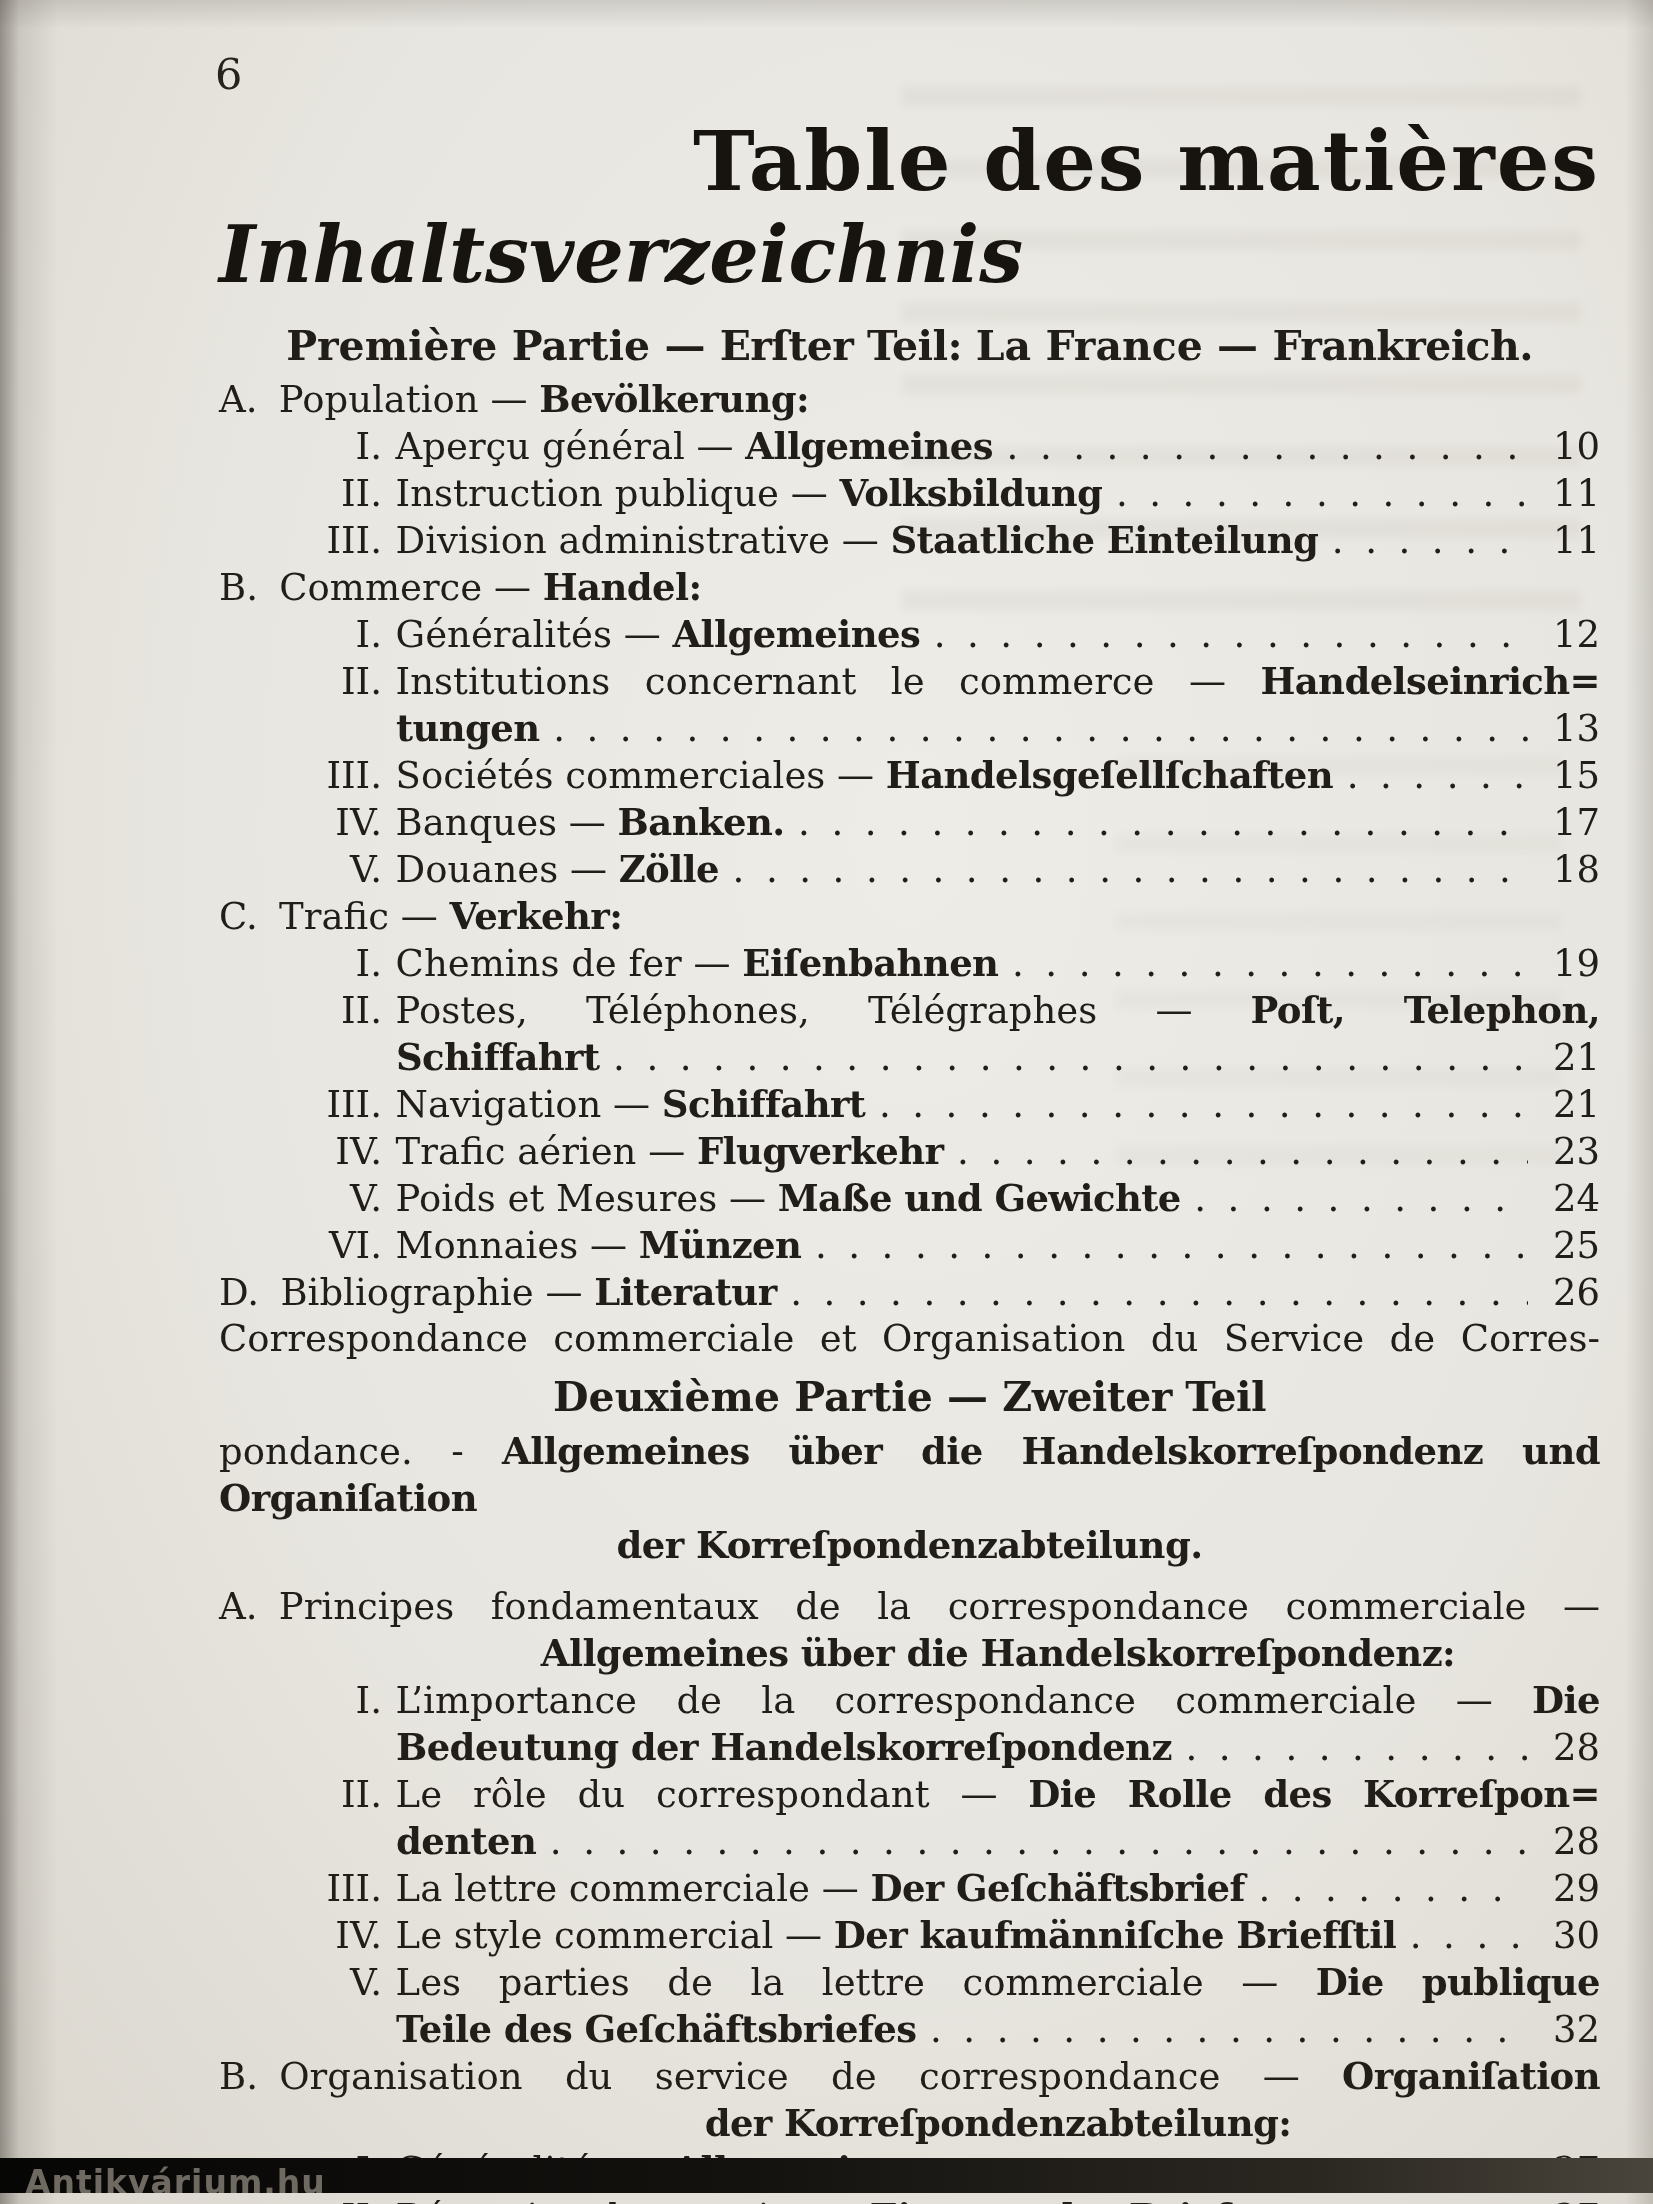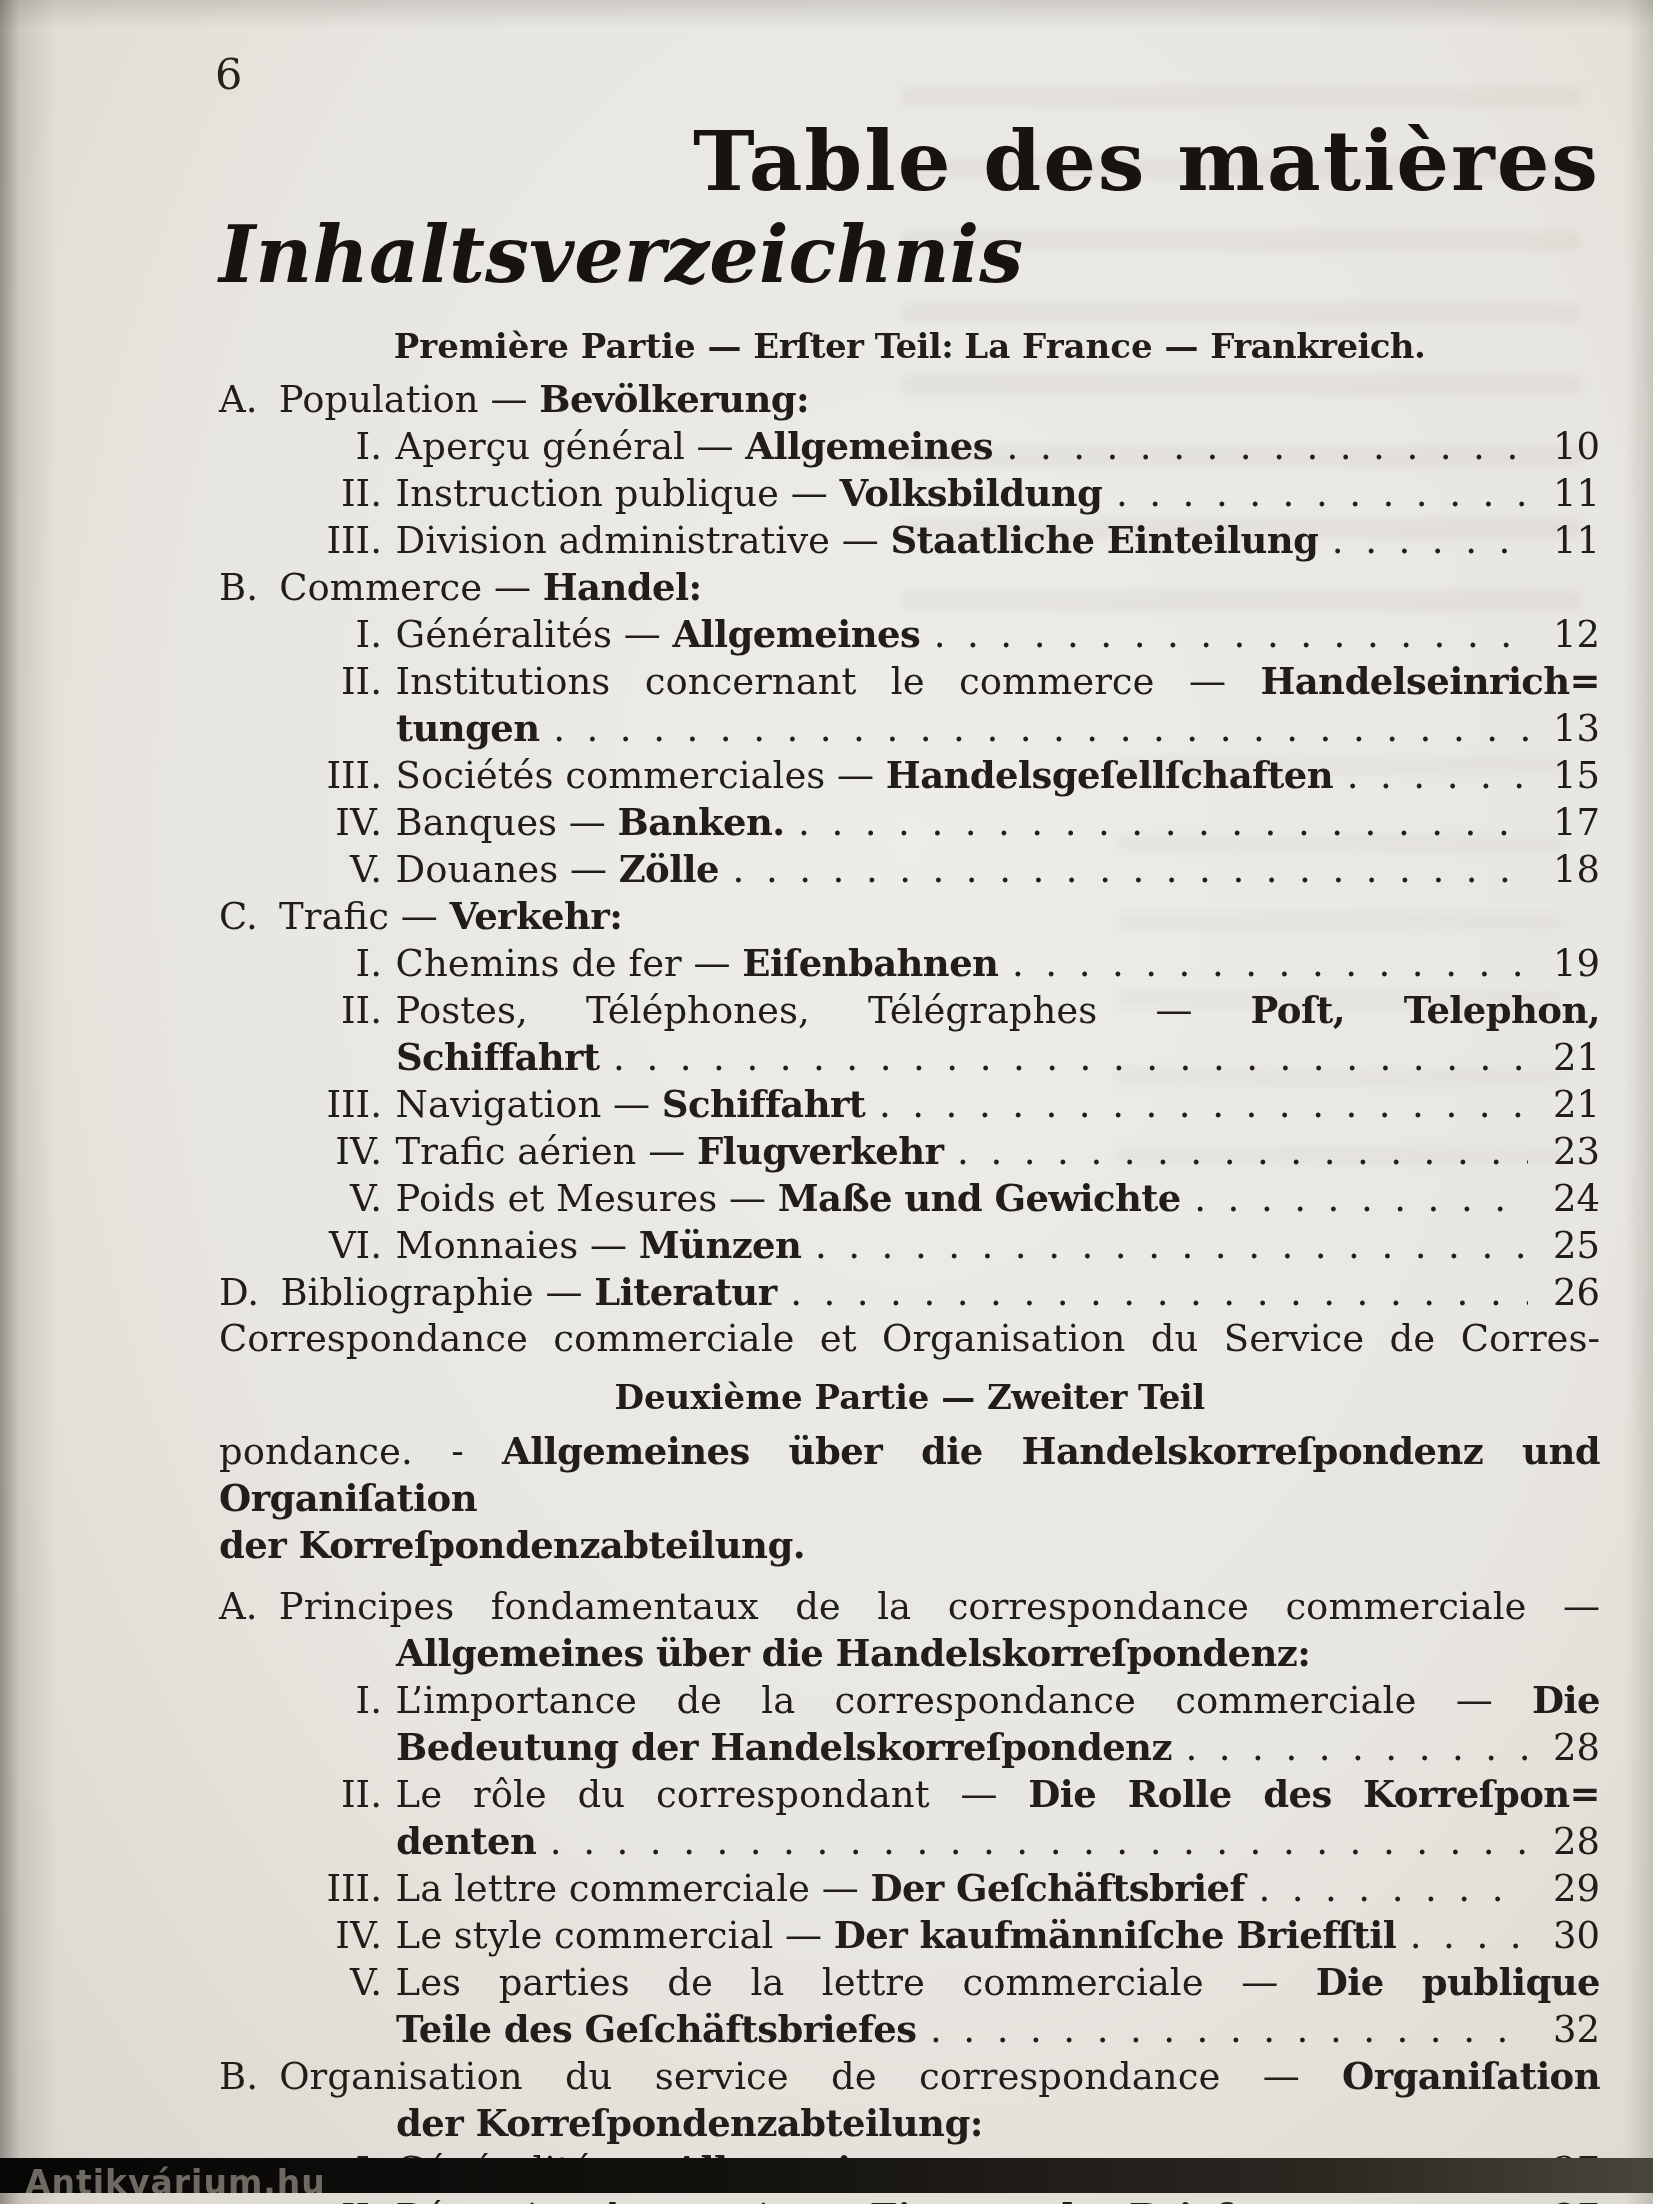--- a/index.html
+++ b/index.html
@@ -43,32 +43,32 @@
     text-align:right; font-size:83px; font-weight:800;
     letter-spacing:1.9px; line-height:1.12; color:#17130e;
   }
   .subtitle {
     text-align:left; font-size:78px; font-weight:700; font-style:italic;
     margin-top:3.9px; line-height:1.1; color:#17130e;
   }
   .row { display:flex; align-items:baseline; font-size:37px; line-height:46px; }
   .k-h {
     display:block; text-align:center; font-weight:700;
-    font-size:34px; line-height:50px;
+    font-size:41px; line-height:50px;
   }
   .part1-heading { margin-top:23px; margin-bottom:5.8px; }
   .part2-heading { margin-top:9.7px; margin-bottom:5.8px; }
   #toc .row:nth-child(25) { margin-bottom:15.5px; }
   .num { flex:none; }
   .k-A .num { margin-right:21.3px; }
   .k-R .num { width:163px; text-align:right; margin-right:13.6px; }
   .k-C { padding-left:177px; }
   .txt { flex:0 1 auto; white-space:nowrap; }
   .a-j .txt { flex:1 1 auto; white-space:normal; text-align:justify; text-align-last:justify; }
-  .a-c .txt { flex:1 1 auto; white-space:normal; text-align:left; }
+  .a-c .txt { flex:1 1 auto; white-space:normal; text-align:center; }
   .fk { font-weight:700; letter-spacing:-0.6px; }
   .dots {
     flex:1 1 auto; overflow:hidden; white-space:nowrap;
     letter-spacing:4.9px; margin:0 7.8px 0 13.6px;
   }
   .pg { flex:none; width:64px; text-align:right; }
   .botband {
     position:absolute; left:0; right:0; bottom:12px; height:35px; overflow:hidden;
     background:linear-gradient(to right, #060605, #14120f 45%, #2b2822 80%, #4a453c);
   }

